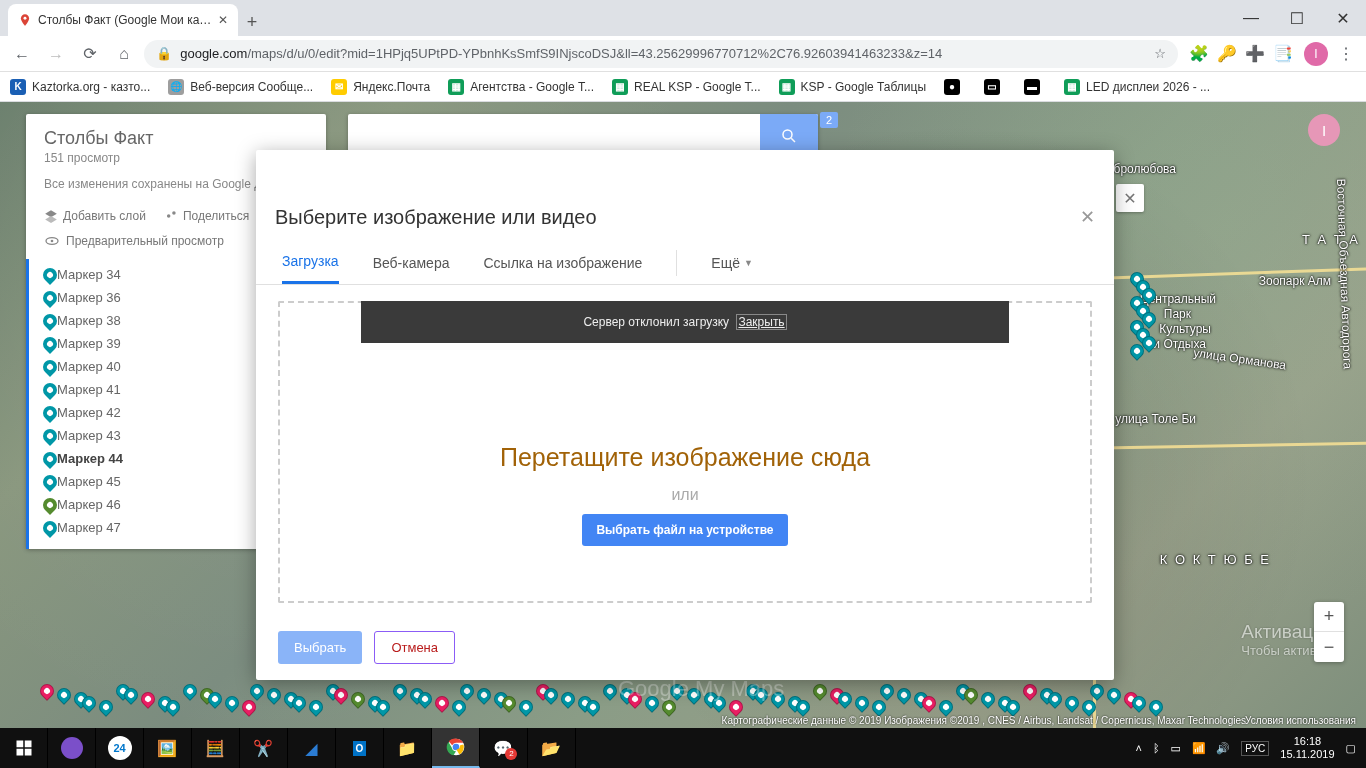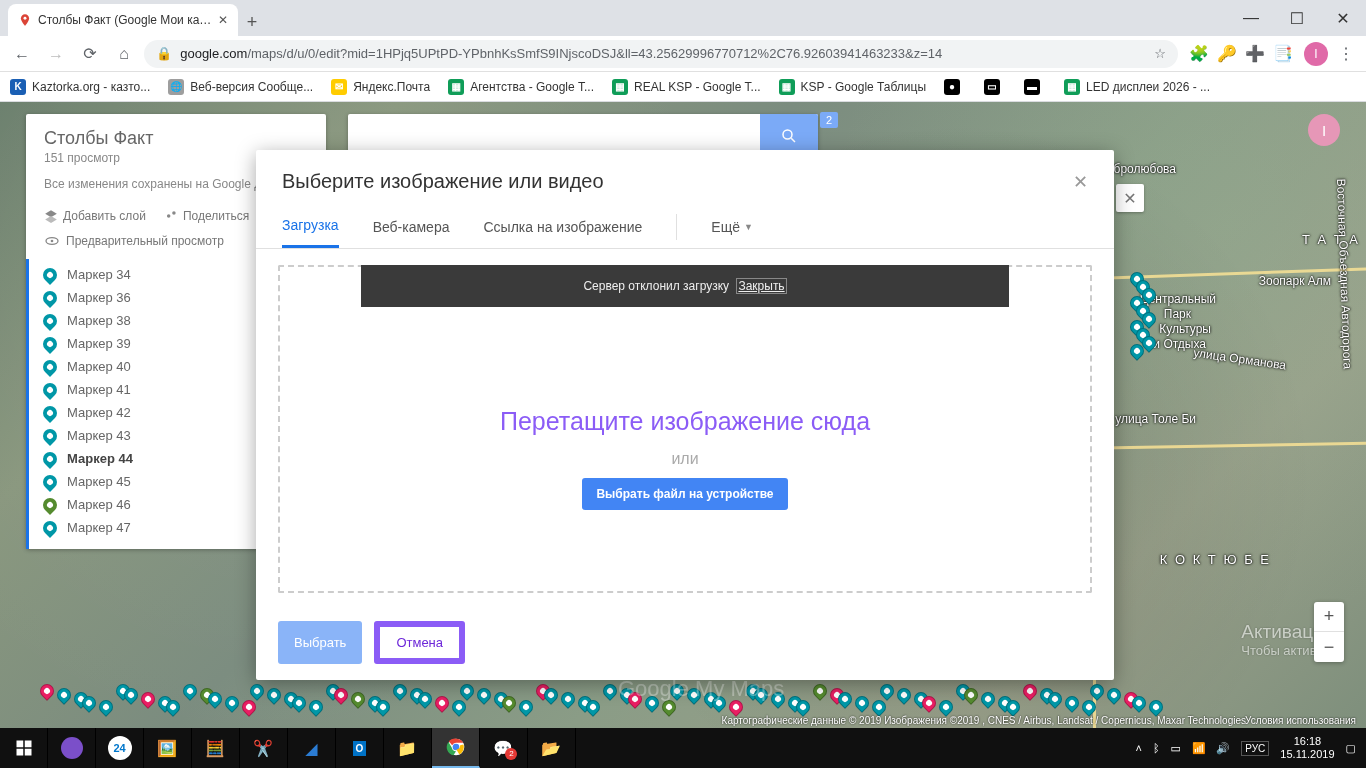--- a/index.html
+++ b/index.html
@@ -65,52 +65,52 @@
   
   .side { position:absolute; top:12px; left:26px; width:300px; background:#fff; border-radius:2px; box-shadow:0 1px 4px rgba(0,0,0,.3); font-size:13px; color:#555; }
   .side .head { padding:14px 18px 8px; }
   .side .title { font-size:18px; color:#666; }
   .side .views { font-size:12px; color:#888; margin-top:2px; }
   .side .saved { font-size:12px; color:#888; margin-top:12px; }
   .side .actions { display:flex; gap:18px; padding:10px 18px 4px; color:#777; font-size:12px; }
   .side .actions span { display:flex; align-items:center; gap:5px; cursor:pointer; }
   .side .preview { padding:6px 18px 10px; color:#777; font-size:12px; display:flex; align-items:center; gap:6px; cursor:pointer; }
   .side .layer { border-left:3px solid #1a73e8; padding:4px 0 10px; max-height:340px; overflow:hidden; }
-  .side .marker { display:flex; align-items:center; gap:10px; padding:4px 14px; cursor:pointer; color:#666; }
+  .side .marker { display:flex; align-items:center; padding:4px 14px; cursor:pointer; color:#666; }
   .side .marker.sel { font-weight:bold; color:#444; }
   .side .mpin { width:14px; height:14px; border-radius:50% 50% 50% 0; transform:rotate(-45deg); background:#0097a7; position:relative; flex:0 0 14px; }
   .side .mpin::after { content:""; position:absolute; inset:4px; background:#fff; border-radius:50%; }
   .side .mpin.green { background:#558b2f; }
 
   
   .searchbar { position:absolute; top:12px; left:348px; height:44px; width:470px; background:#fff; border-radius:2px; box-shadow:0 1px 4px rgba(0,0,0,.3); }
   .sb-btn { position:absolute; top:12px; left:760px; width:58px; height:44px; background:#7baaf7; border-radius:0 2px 2px 0; display:flex; align-items:center; justify-content:center; color:#fff; }
   .sb-badge { position:absolute; top:10px; left:820px; width:18px; height:16px; background:#7baaf7; color:#fff; font-size:11px; display:flex; align-items:center; justify-content:center; border-radius:2px;}
 
   .panel-x { position:absolute; top:82px; left:1116px; width:28px; height:28px; background:#fff; border-radius:2px; box-shadow:0 1px 3px rgba(0,0,0,.3); display:flex; align-items:center; justify-content:center; color:#777; cursor:pointer; }
 
   
   .modal { position:absolute; top:48px; left:256px; width:858px; height:530px; background:#fff; box-shadow:0 4px 20px rgba(0,0,0,.35); border-radius:2px; display:flex; flex-direction:column; }
-  .modal .mtitle { font-size:20px; color:#333; padding:20px 26px 12px; display:flex; justify-content:space-between; align-items:flex-end; }
+  .modal .mtitle { font-size:20px; color:#333; padding:20px 19px 12px; display:flex; justify-content:space-between; align-items:flex-start;margin-top:36px; }
   .modal .mtitle .x { color:#999; cursor:pointer; font-size:18px; }
   .modal .tabs { display:flex; align-items:center; padding:0 26px; border-bottom:1px solid #e0e0e0; gap:34px; font-size:14px; color:#555; }
   .modal .tabs .t { padding:12px 0; cursor:pointer; }
   .modal .tabs .t.active { color:#1a73e8; border-bottom:3px solid #1a73e8; font-weight:500; }
   .modal .tabs .sep { width:1px; height:26px; background:#e0e0e0; }
   .modal .tabs .more { display:flex; align-items:center; gap:4px; }
   .modal .drop { margin:16px 22px; flex:1; border:2px dashed #ccc; border-radius:2px; position:relative; display:flex; flex-direction:column; align-items:center; }
   .modal .errbar { margin-top:-2px; width:80%; background:#3a3a3a; color:#eee; font-size:12px; padding:14px 16px; text-align:center; }
   .modal .errbar .close-link { text-decoration:underline; cursor:pointer; margin-left:4px; border:1px solid #888; padding:0 1px;}
-  .modal .dz-text { margin-top:100px; font-size:25px; color:#8b5cf6; }
+  .modal .dz-text { margin-top:100px; font-size:25px; color:#a16207; }
   .modal .dz-or { margin-top:14px; font-size:16px; color:#aaa; }
   .modal .dz-btn { margin-top:10px; background:#4285f4; color:#fff; font-size:12px; font-weight:bold; padding:9px 14px; border:none; border-radius:3px; cursor:pointer; }
   .modal .footer { padding:12px 22px 16px; display:flex; gap:12px; }
   .modal .footer button { font-size:13px; padding:8px 16px; border-radius:3px; cursor:pointer; }
   .modal .btn-primary { background:#8ab4f8; color:#fff; border:none; }
-  .modal .btn-secondary { background:#fff; color:#6d28d9; border:6px solid #8b5cf6; }
+  .modal .btn-secondary { background:#fff; color:#b91c1c; border:1px solid #8b5cf6; }
 
   
   .taskbar { position:absolute; left:0; right:0; bottom:0; height:40px; background:#101010; display:flex; align-items:center; color:#fff; }
   .taskbar .tb { width:48px; height:40px; display:flex; align-items:center; justify-content:center; cursor:pointer; border-right:1px solid #000; }
   .taskbar .tb.active { background:#333; border-bottom:2px solid #76b9ed; }
   .tray { margin-left:auto; display:flex; align-items:center; gap:11px; padding:0 10px; font-size:11px; }
   .tray .clock { text-align:center; line-height:13px; font-size:11px; }
   .lang { border:1px solid #555; padding:1px 3px; font-size:10px; }
 </style>
 </head>

